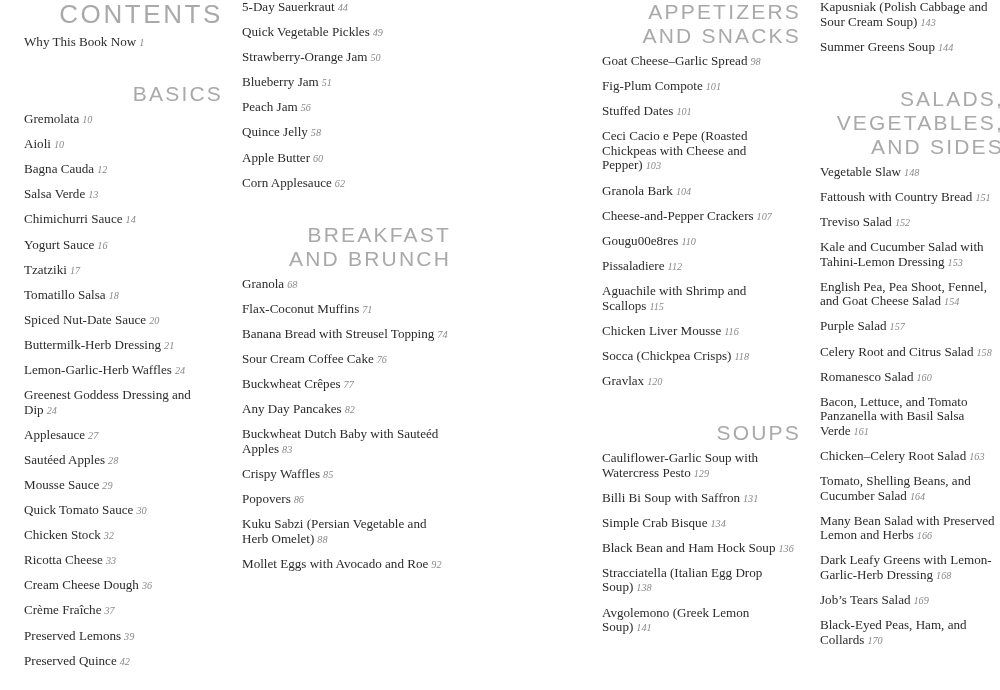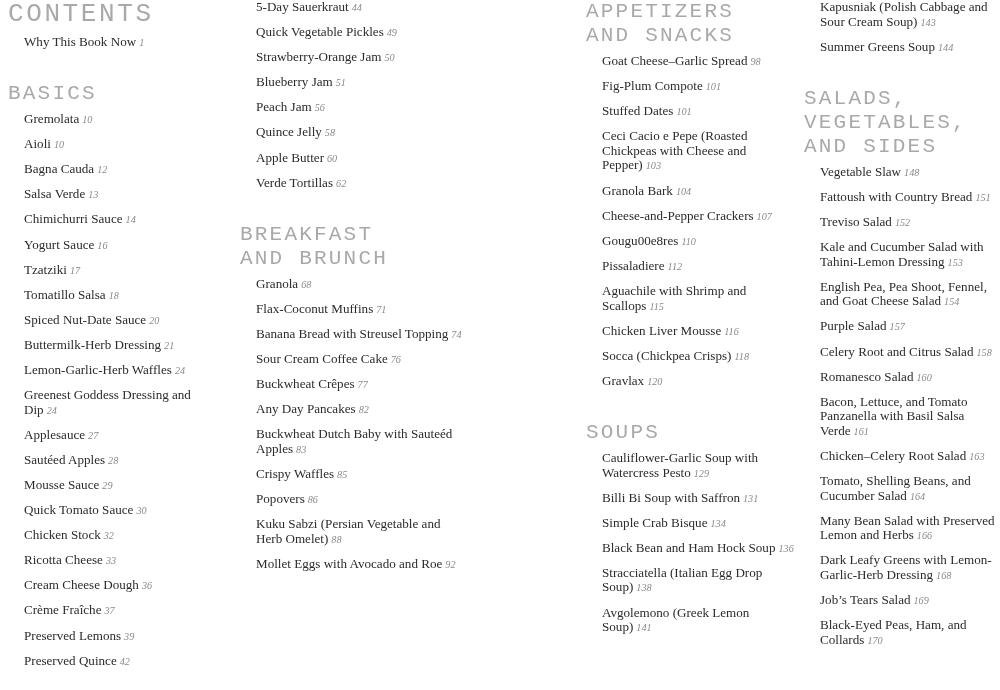--- a/index.html
+++ b/index.html
@@ -22,34 +22,35 @@
     height: 690px;
   }
 
   .column {
     position: absolute;
     top: 0;
   }
 
   
   .col-1 { left: 8px;   width: 215px; }
-  .col-2 { left: 240px; width: 225px; }
+  .col-2 { left: 226px; width: 225px; }
   .col-3 { left: 586px; width: 215px; }
   .col-4 { left: 794px; width: 200px; margin-left: 10px; }
 
   
   .section-heading {
-    font-family: Liberation Mono, monospace;
+    font-family: Liberation Sans, sans-serif;
     font-weight: 300;
     font-size: 21px;
     line-height: 24px;
     letter-spacing: 2.2px;
     color: #a9a9a9;
     white-space: pre-line;
     margin: 0;
+    text-align: right;
   }
   .section-heading.big {
     font-size: 26px;
     line-height: 29px;
     letter-spacing: 2.6px;
   }
 
   
   .entry-list {
     list-style: none;
@@ -121,21 +122,21 @@
     </div>
   <div class="column col-2">
       <ul class="entry-list">
         <li class="entry"><span class="entry-title">5-Day Sauerkraut</span><span class="entry-page">44</span></li>
         <li class="entry"><span class="entry-title">Quick Vegetable Pickles</span><span class="entry-page">49</span></li>
         <li class="entry"><span class="entry-title">Strawberry-Orange Jam</span><span class="entry-page">50</span></li>
         <li class="entry"><span class="entry-title">Blueberry Jam</span><span class="entry-page">51</span></li>
         <li class="entry"><span class="entry-title">Peach Jam</span><span class="entry-page">56</span></li>
         <li class="entry"><span class="entry-title">Quince Jelly</span><span class="entry-page">58</span></li>
         <li class="entry"><span class="entry-title">Apple Butter</span><span class="entry-page">60</span></li>
-        <li class="entry"><span class="entry-title">Verde Tortillas</span><span class="entry-page">62</span></li>
+        <li class="entry"><span class="entry-title">Corn Applesauce</span><span class="entry-page">62</span></li>
       </ul>
       <div class="gap-before-heading"></div>
       <h2 class="section-heading">BREAKFAST
 AND BRUNCH</h2>
       <div class="gap-after-heading"></div>
       <ul class="entry-list">
         <li class="entry"><span class="entry-title">Granola</span><span class="entry-page">68</span></li>
         <li class="entry"><span class="entry-title">Flax-Coconut Muffins</span><span class="entry-page">71</span></li>
         <li class="entry"><span class="entry-title">Banana Bread with Streusel Topping</span><span class="entry-page">74</span></li>
         <li class="entry"><span class="entry-title">Sour Cream Coffee Cake</span><span class="entry-page">76</span></li>

